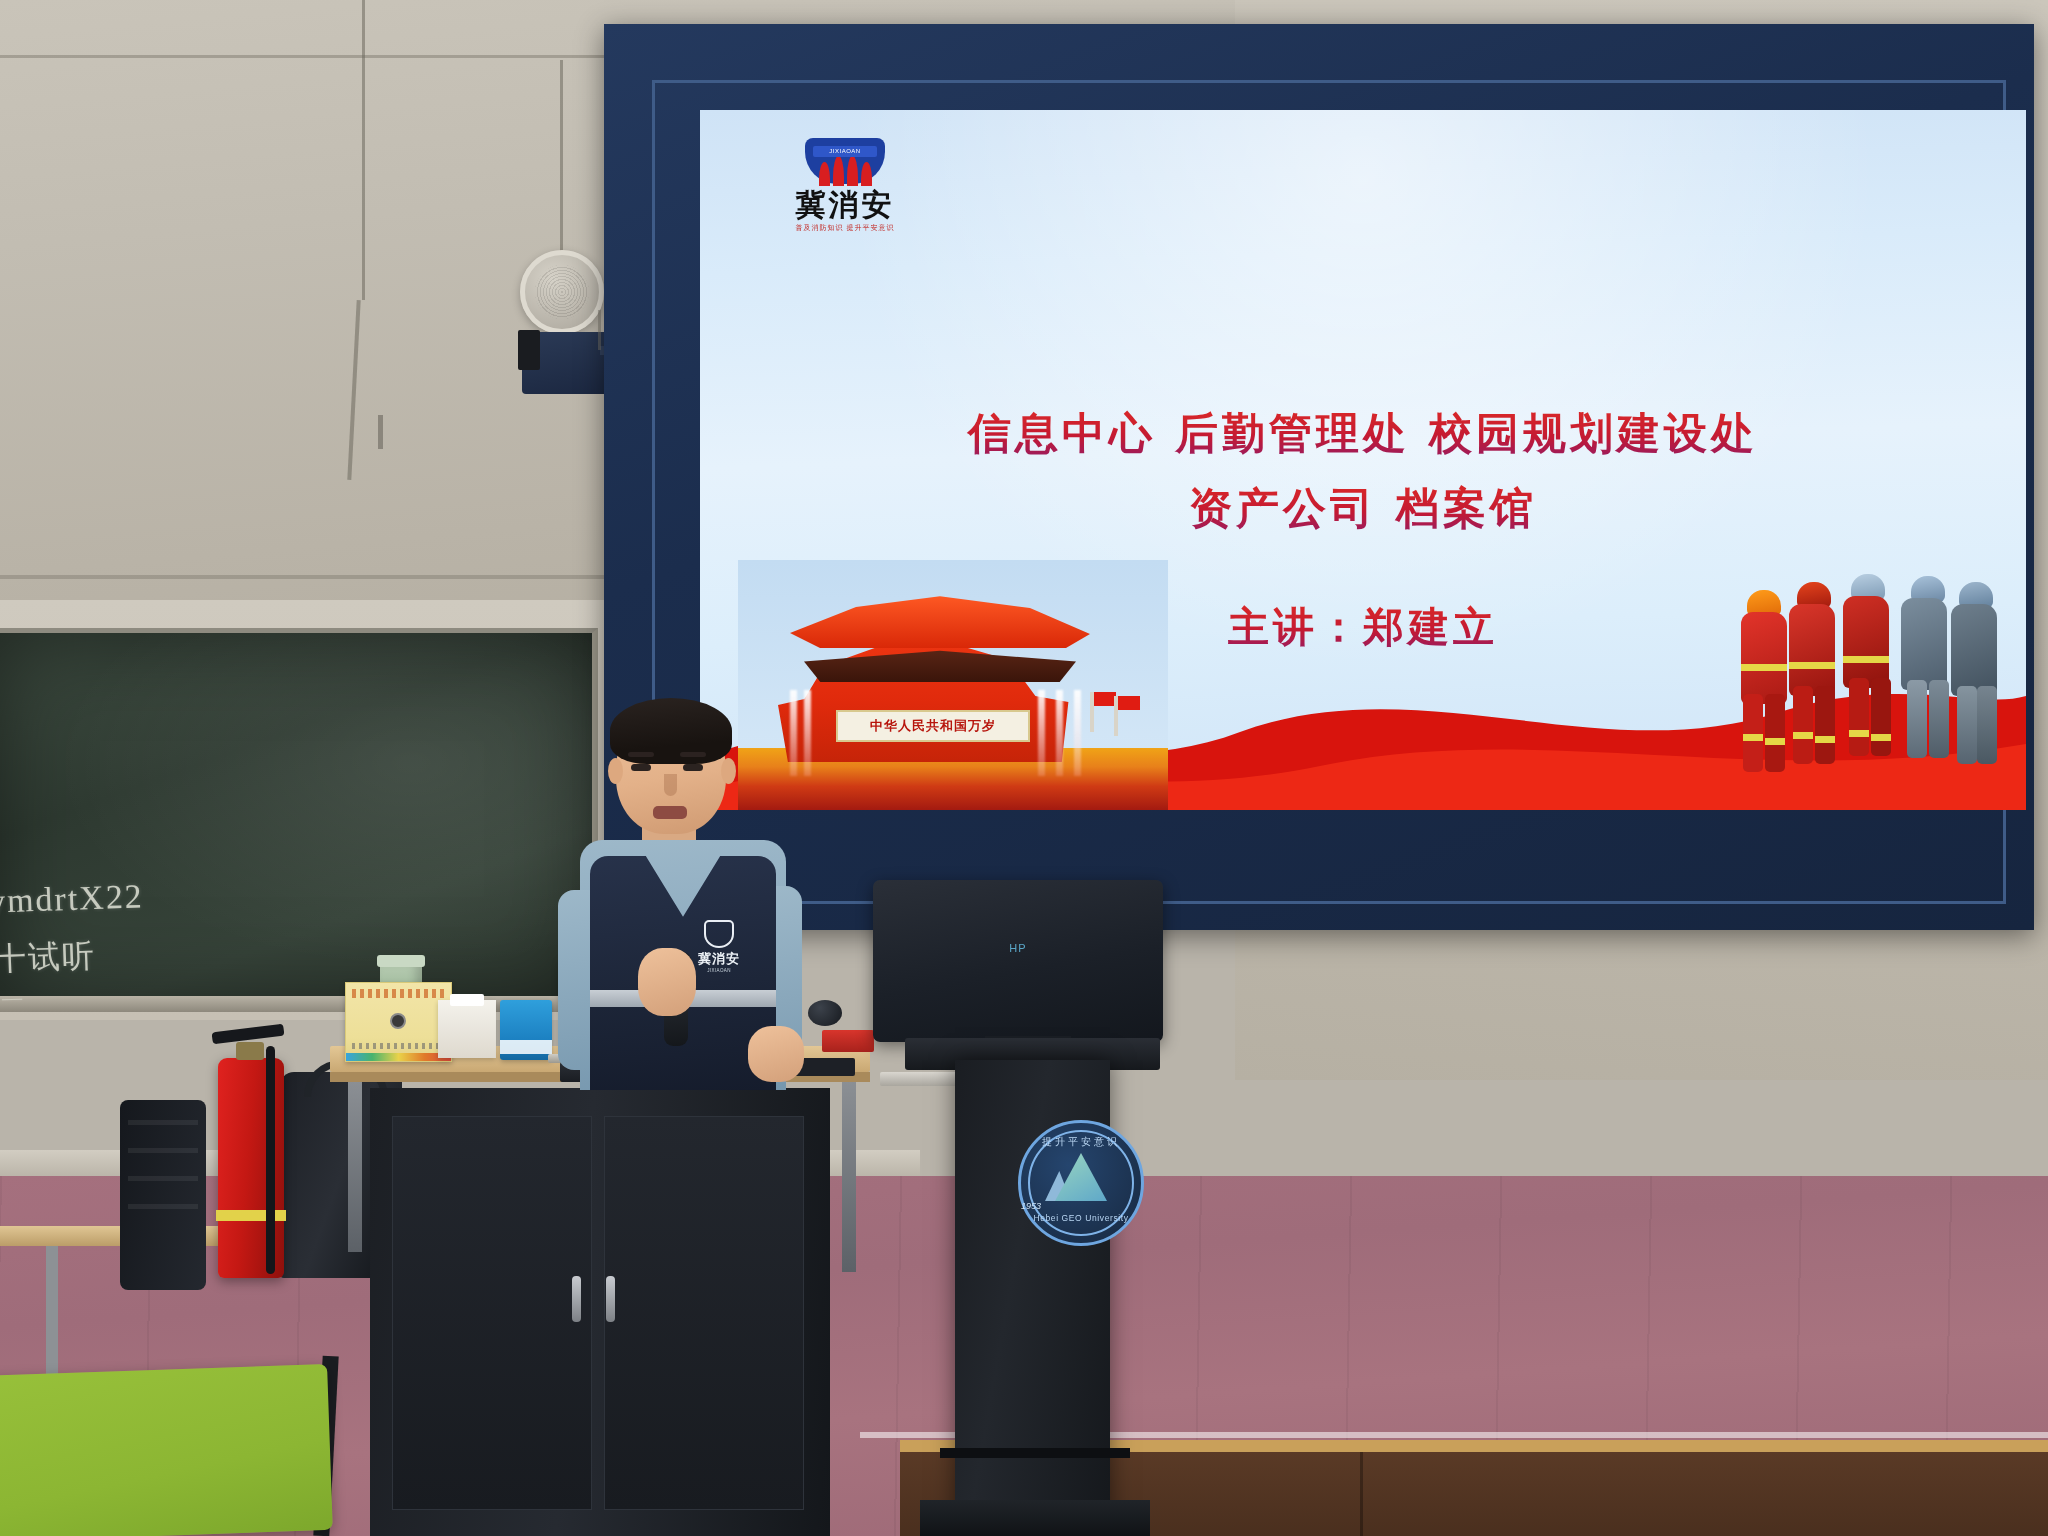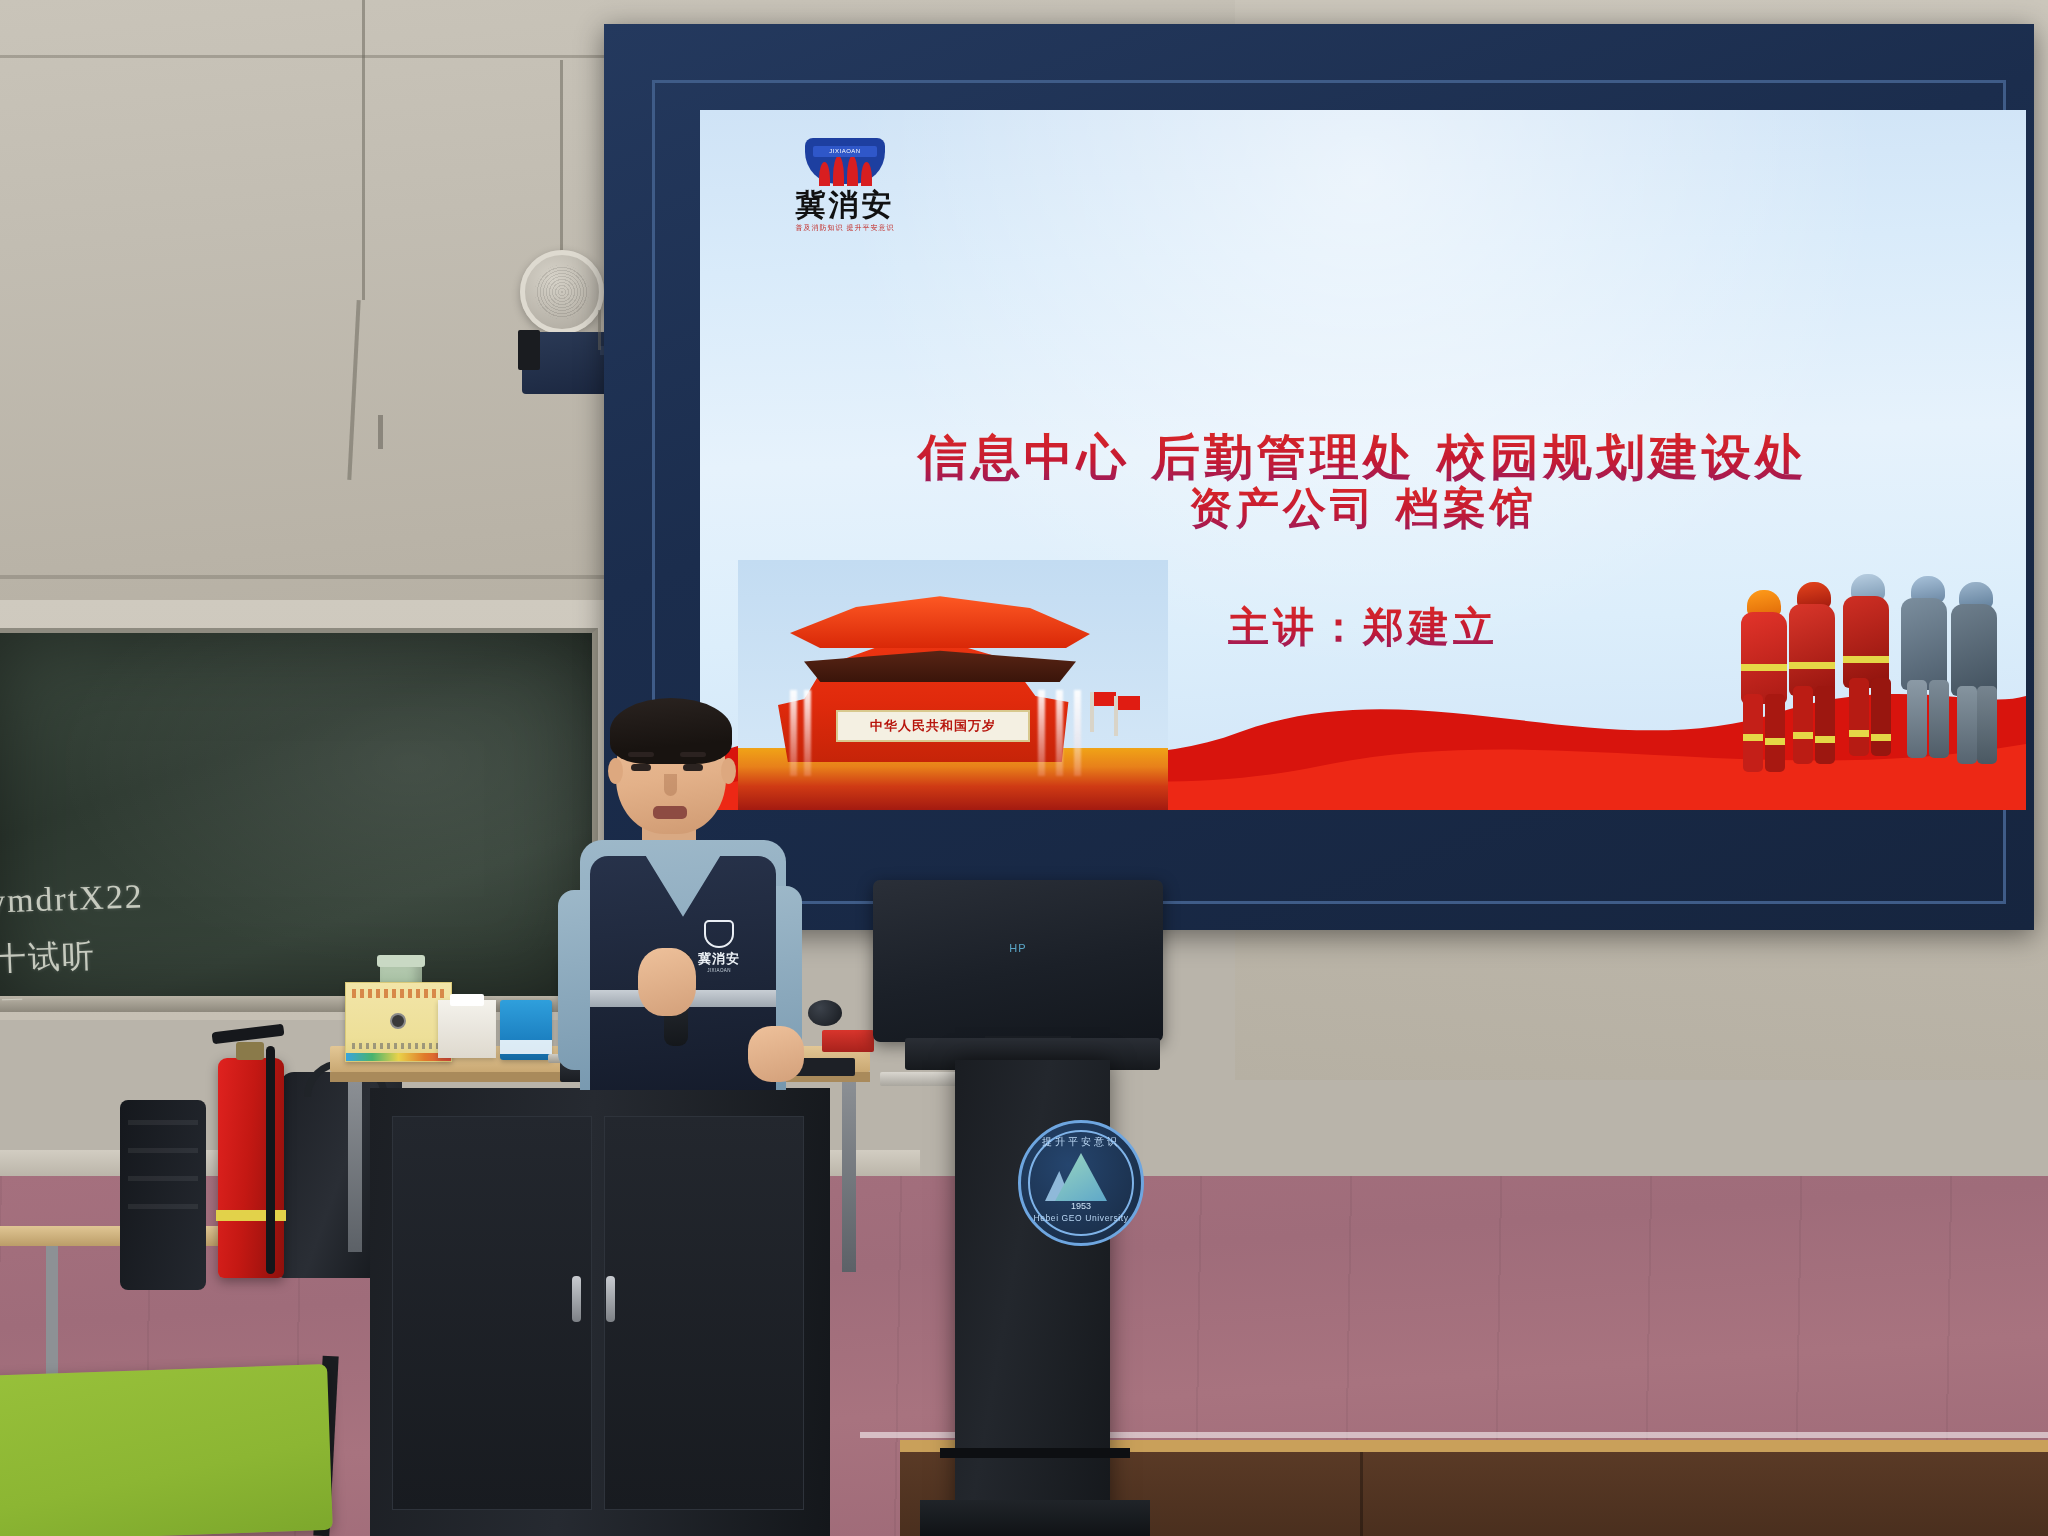--- a/index.html
+++ b/index.html
@@ -58,21 +58,21 @@
   
   .s-title{position:absolute;left:0;right:0;top:150px;text-align:center;
     font-family:"DejaVu Serif",serif;font-weight:bold;font-size:66px;letter-spacing:7px;
     background:linear-gradient(180deg,#e02a1e 0%,#cf1a2a 45%,#a31538 75%,#7b2a8e 100%);
     -webkit-background-clip:text;background-clip:text;color:transparent;
     text-shadow:0 2px 3px rgba(255,255,255,.5);}
   .s-line{position:absolute;left:0;right:0;text-align:center;
     font-family:"DejaVu Serif",serif;font-weight:bold;letter-spacing:4px;
     background:linear-gradient(180deg,#dd2a26 0%,#c41a33 55%,#8f1c6a 100%);
     -webkit-background-clip:text;background-clip:text;color:transparent;}
-  .s-l1{top:295px;font-size:49px;margin-top:20px;}
+  .s-l1{top:295px;font-size:43px;}
   .s-l2{top:370px;font-size:43px;}
   .s-l3{top:490px;font-size:41px;}
 
   
   .wave{position:absolute;left:0;bottom:0;width:100%;height:170px;overflow:hidden;}
   .wave svg{display:block;width:100%;height:170px;}
 
   
   .tam{position:absolute;left:38px;bottom:0;width:430px;height:250px;overflow:hidden;}
   .tam-sky{position:absolute;inset:0;background:linear-gradient(180deg,#c3dcf2,#d7e9f8);}
@@ -127,21 +127,21 @@
     background:linear-gradient(180deg,#202429,#101316);}
   .emblem{position:absolute;left:1018px;top:1120px;width:120px;height:120px;border-radius:50%;
     border:3px solid #6ea6e0;background:radial-gradient(circle at 40% 35%,#25456e,#17283f);}
   .emblem-ring{position:absolute;inset:7px;border-radius:50%;border:2px solid #7fb3e8;}
   .emblem-mtn{position:absolute;left:34px;top:30px;width:52px;height:48px;
     background:linear-gradient(150deg,#9ad6c0,#5fa8c9);
     clip-path:polygon(50% 0,100% 100%,0 100%);}
   .emblem-mtn2{position:absolute;left:24px;top:48px;width:26px;height:30px;
     background:#8fb9d9;clip-path:polygon(55% 0,100% 100%,0 100%);}
   .emblem-cn{position:absolute;left:0;right:0;top:12px;text-align:center;font-size:10px;color:#bcd9f5;letter-spacing:3px;}
-  .emblem-yr{position:absolute;left:0;right:0;top:78px;text-align:center;font-size:9px;color:#cfe4f7;}
+  .emblem-yr{position:absolute;left:0;right:0;top:78px;text-align:left;font-size:9px;color:#cfe4f7;font-style:italic;}
   .emblem-en{position:absolute;left:0;right:0;top:90px;text-align:center;font-size:8.5px;color:#b9d6f3;letter-spacing:.6px;}
 
   
   .mon{position:absolute;left:873px;top:880px;width:290px;height:162px;border-radius:7px;
     background:linear-gradient(170deg,#2a2f38 0%,#1b2028 55%,#13171d 100%);
     box-shadow:0 4px 16px rgba(0,0,0,.45);}
   .mon-logo{position:absolute;left:50%;top:62px;transform:translateX(-50%);
     font-size:11px;color:#5aa7c8;letter-spacing:1px;text-align:right;}
   .mon-neck{position:absolute;left:985px;top:1036px;width:86px;height:30px;background:#1a1e24;}
   .mon-foot{position:absolute;left:940px;top:1448px;width:190px;height:10px;background:#0d0f12;}

